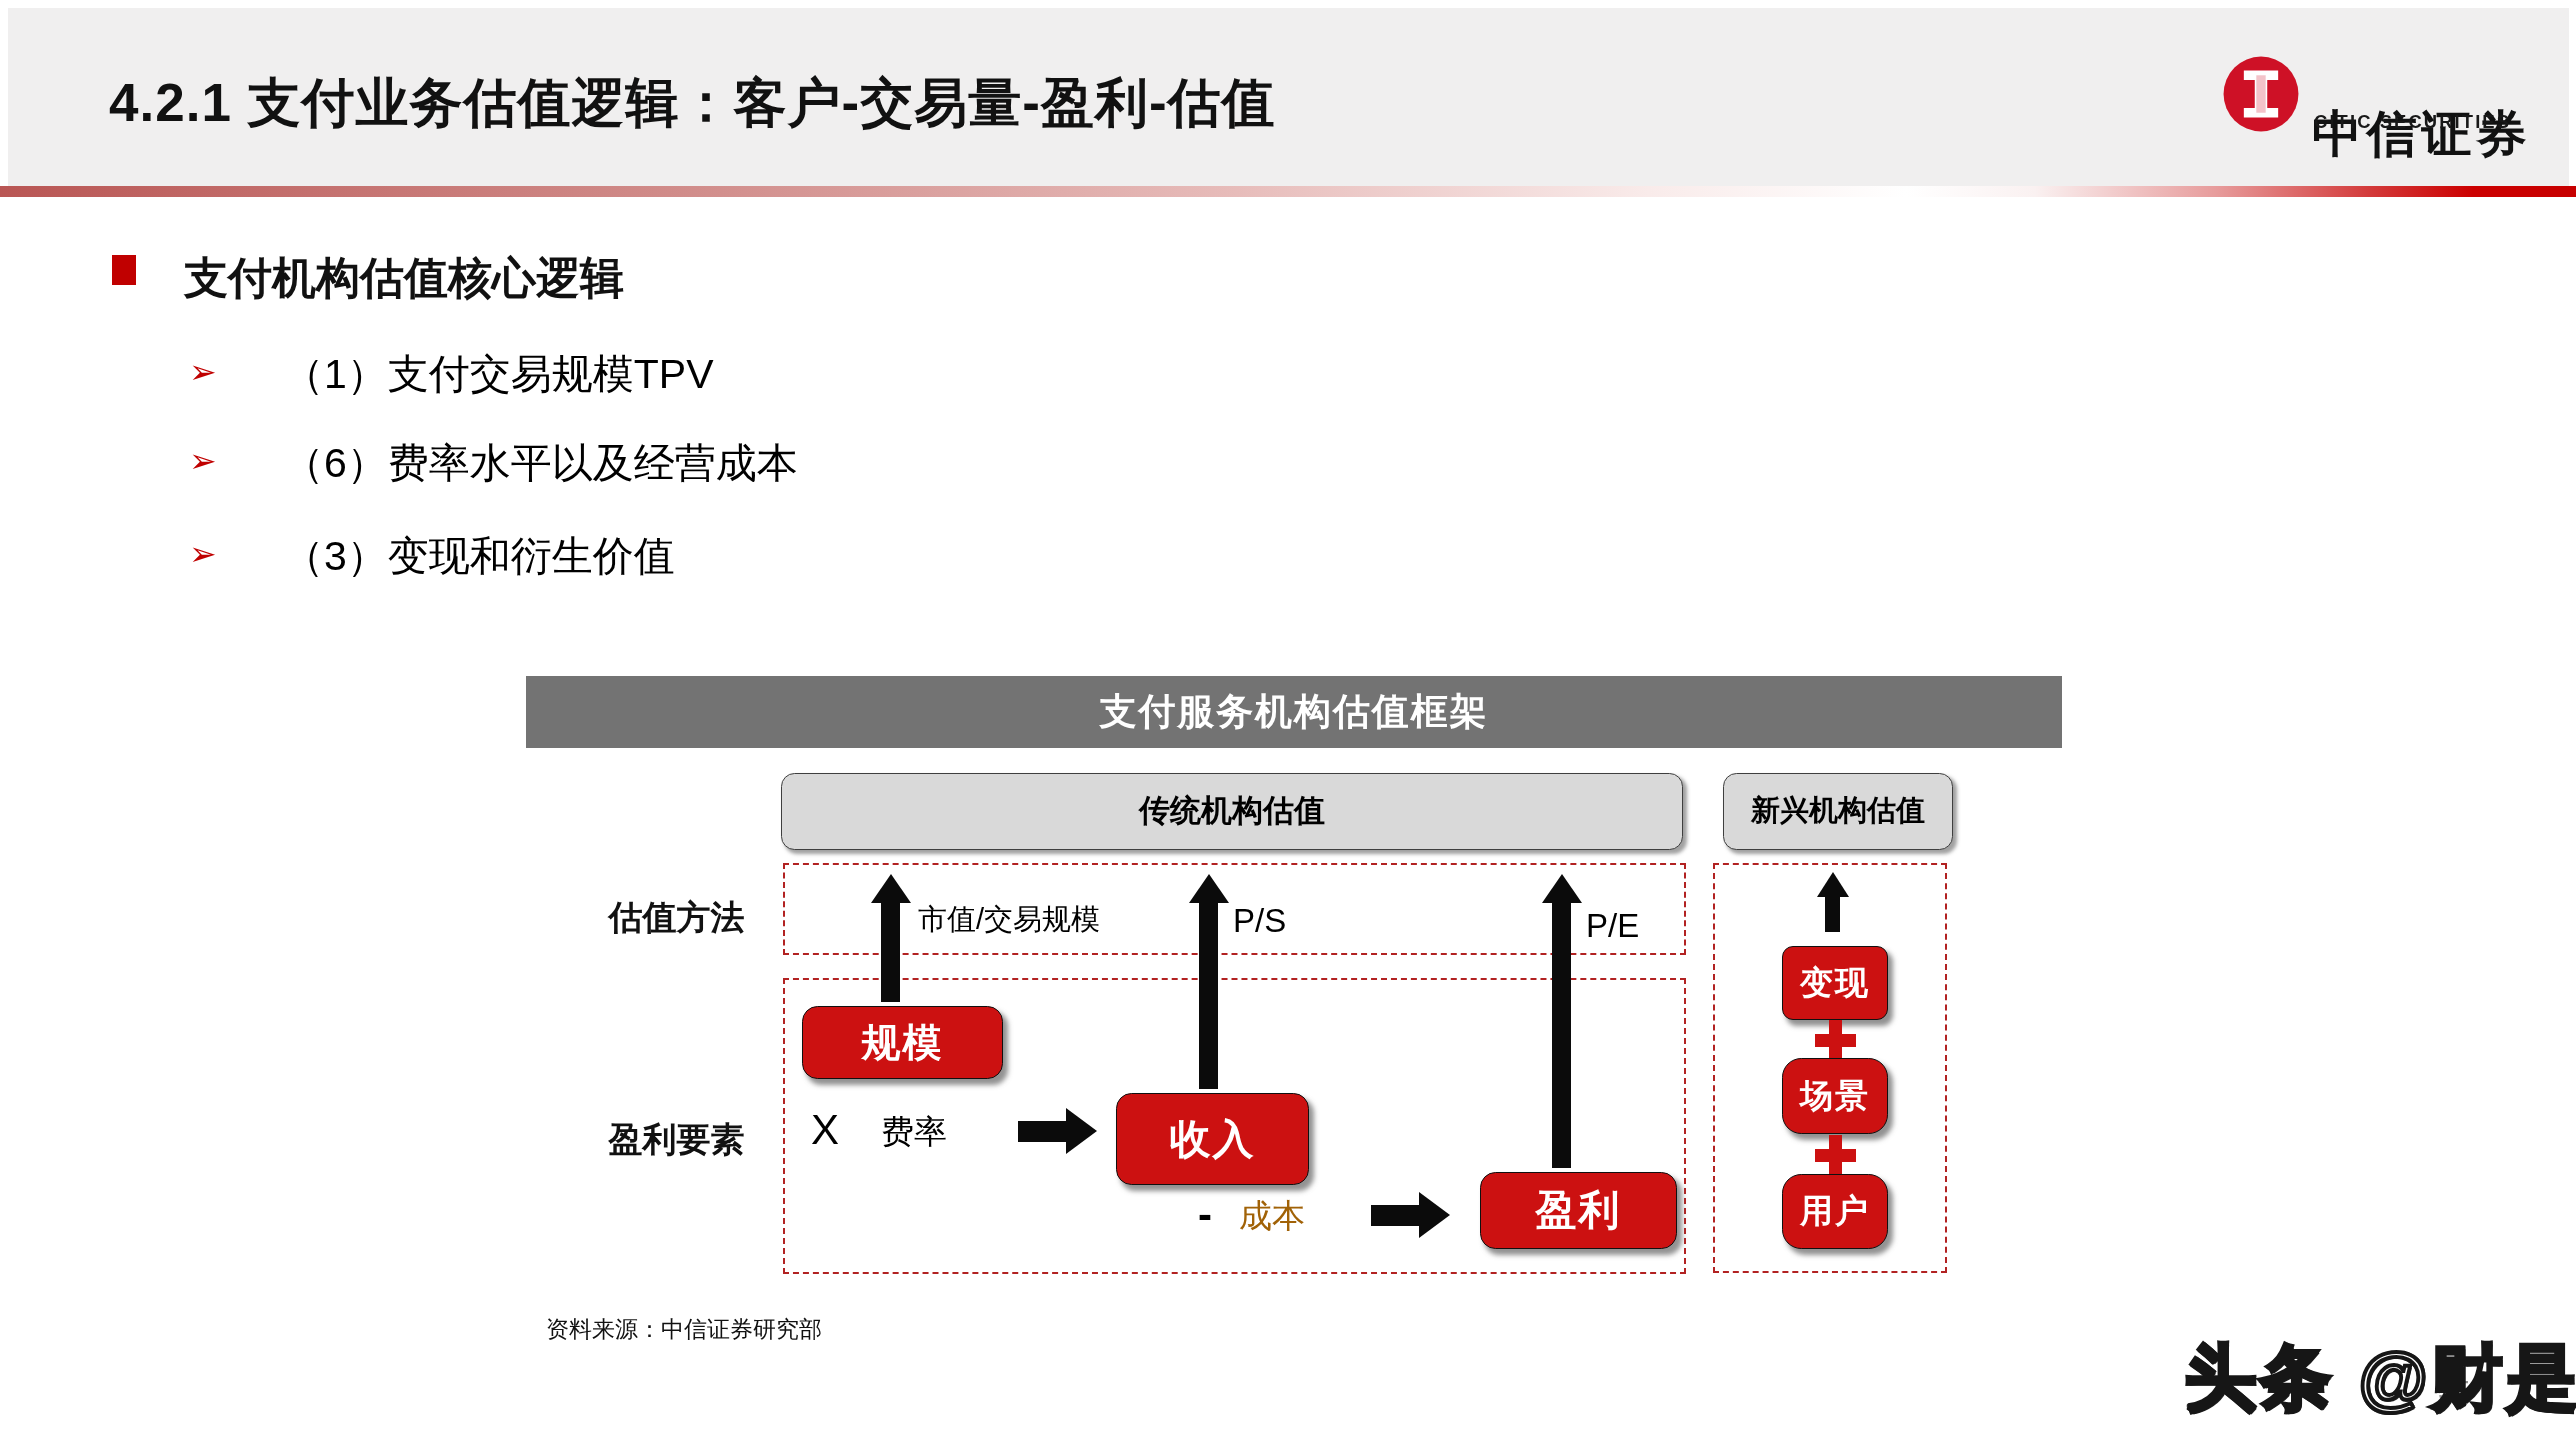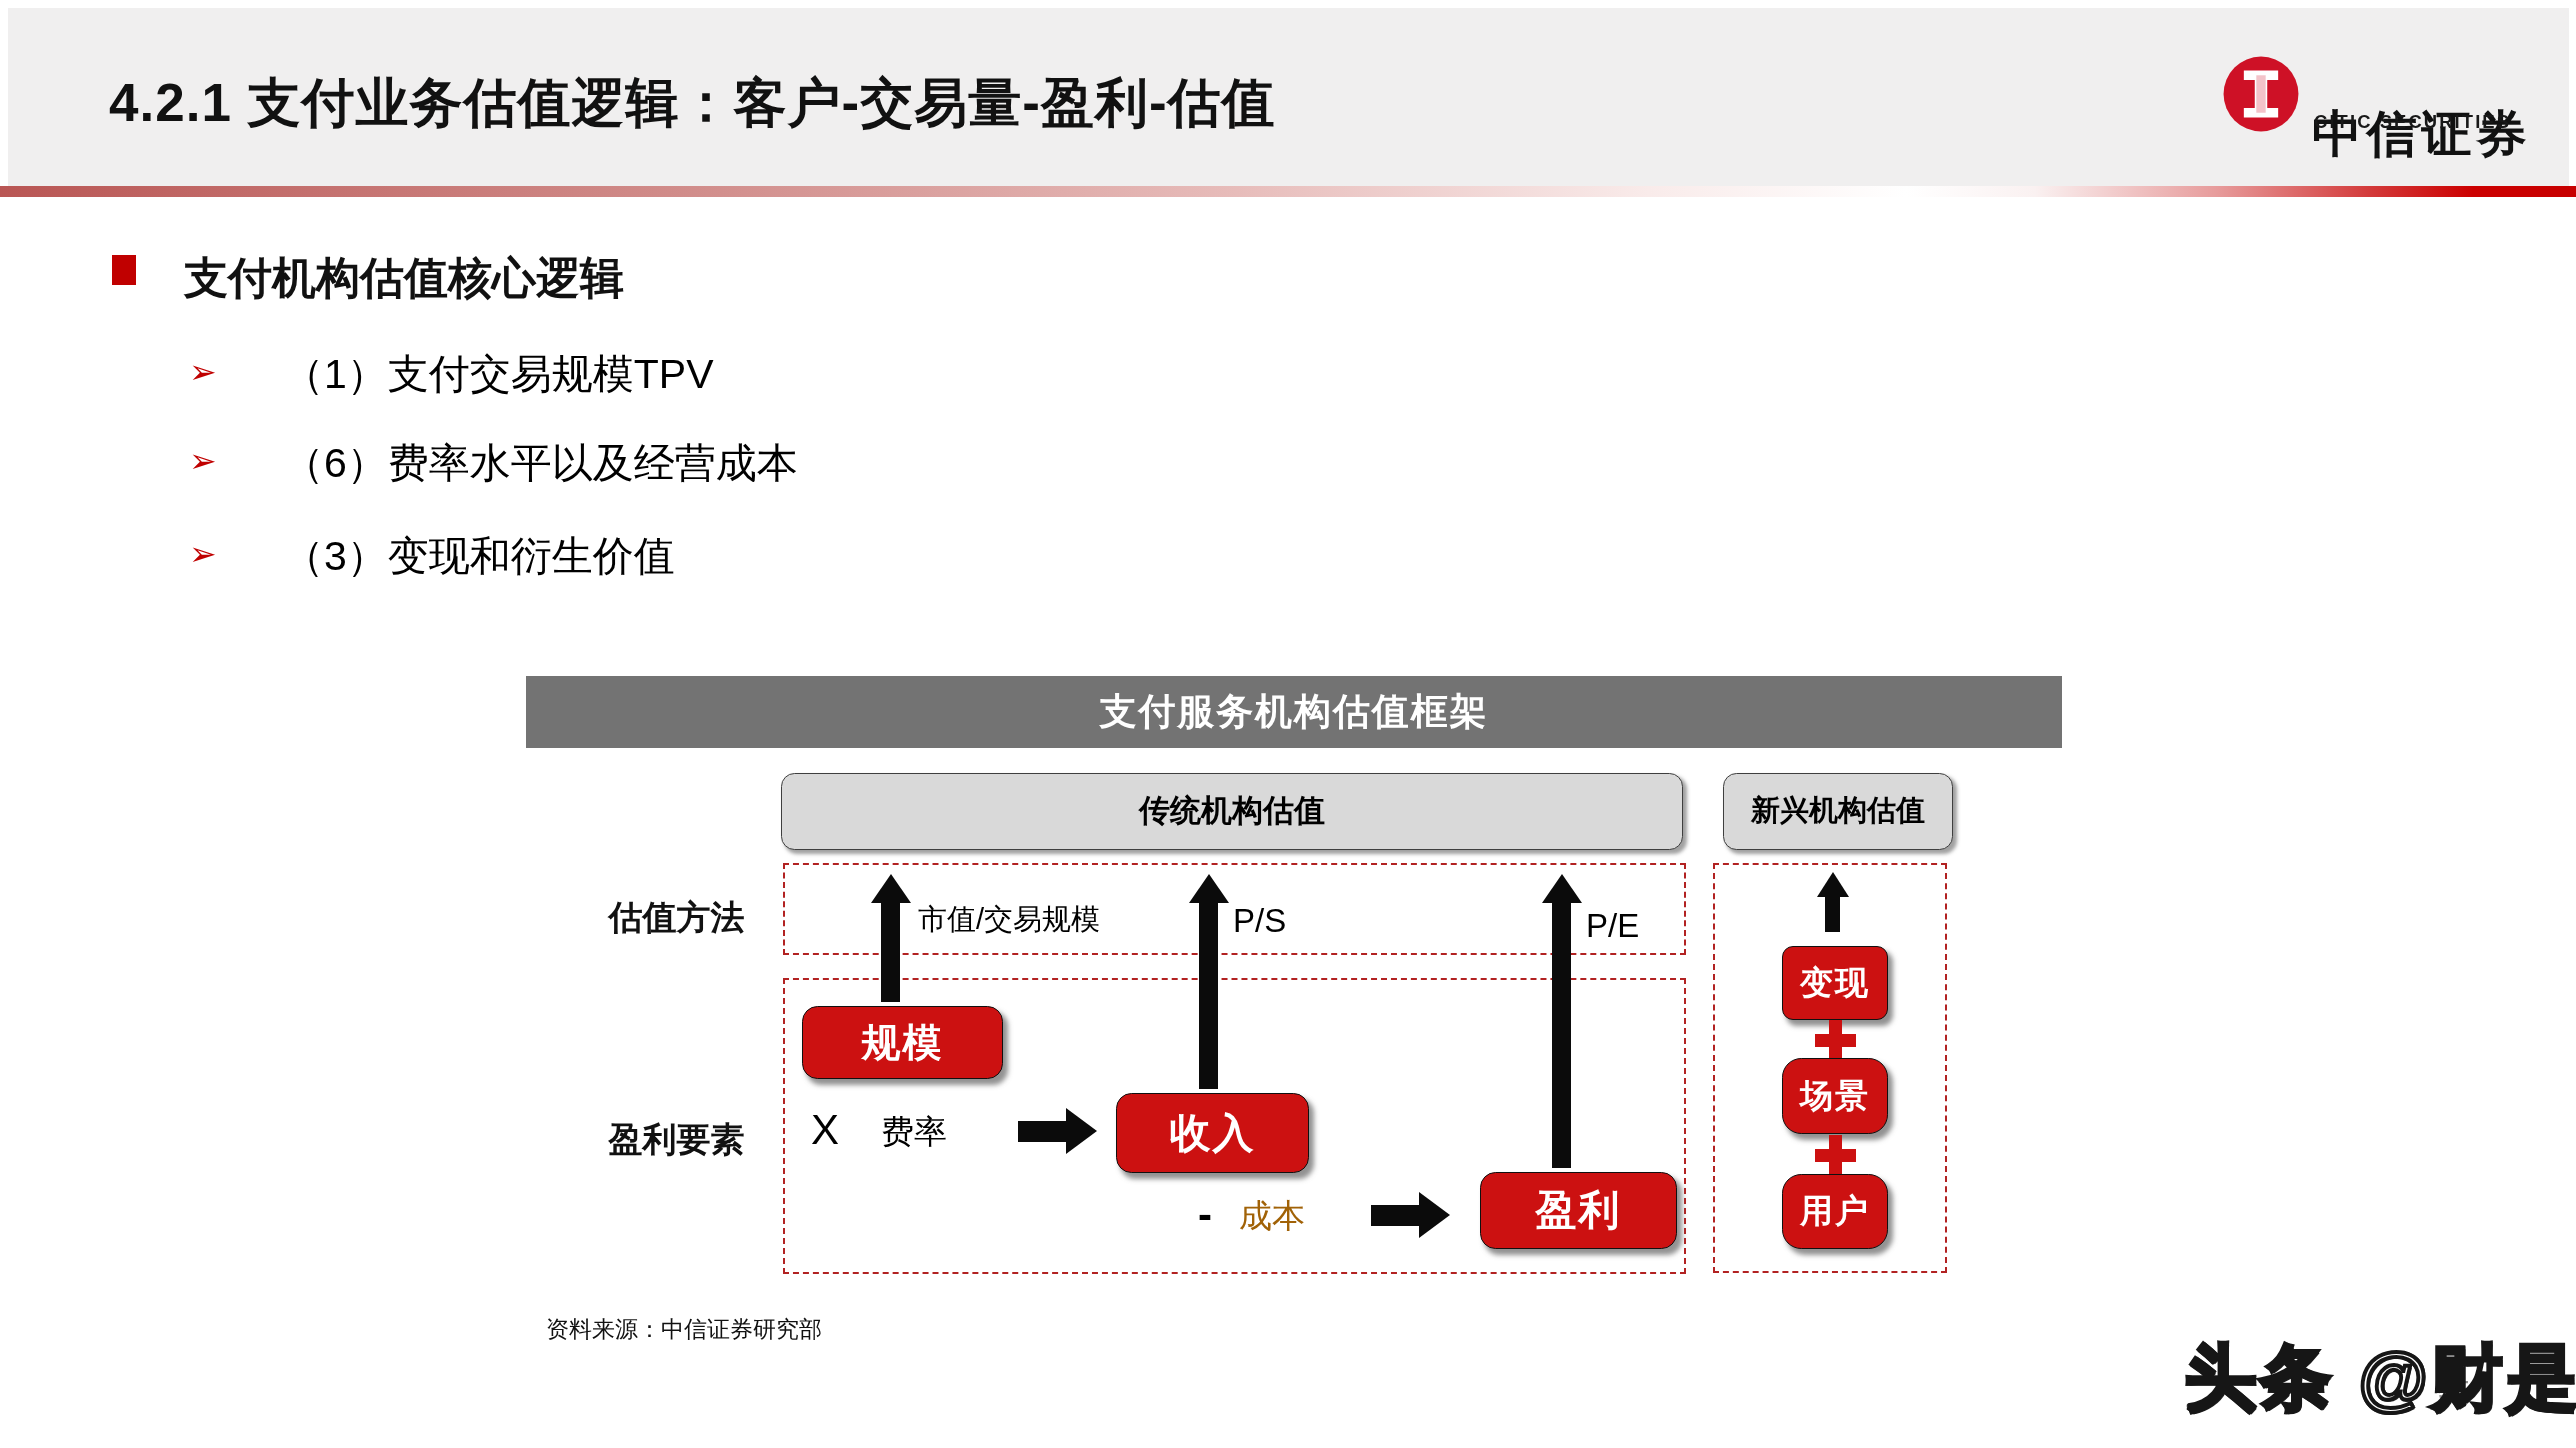--- a/index.html
+++ b/index.html
@@ -55,21 +55,21 @@
   .arrow-right{position:absolute; display:flex; flex-direction:row; align-items:center; height:46px;}
   .arrow-right .shaft{height:21px; width:48px; background:#0b0b0b;}
   .arrow-right .head{width:0; height:0; border-top:23px solid transparent; border-bottom:23px solid transparent; border-left:31px solid #0b0b0b;}
   .ar1{left:1018px; top:1108px;}
   .ar2{left:1371px; top:1192px;}
   
   .rbox{position:absolute; background:#CC1111; border:1.9px solid #101010; border-radius:15.5px; box-sizing:border-box;
     box-shadow:4.8px 5.8px 4.8px rgba(110,110,110,0.75); color:#fff; font-weight:bold;
     display:flex; align-items:center; justify-content:center; letter-spacing:1.9px;}
   .n-scale{left:802px; top:1006px; width:201px; height:73px; font-size:39px;}
-  .n-revenue{left:1116px; top:1093px; width:193px; height:80px; font-size:41px;}
+  .n-revenue{left:1116px; top:1093px; width:193px; height:92px; font-size:41px;}
   .n-profit{left:1480px; top:1172px; width:197px; height:77px; font-size:41px;}
   .n-monet{left:1782px; top:946px; width:106px; height:74px; font-size:33px; border-radius:11px;}
   .n-scene{left:1782px; top:1058px; width:106px; height:76px; font-size:33px; border-radius:19.3px;}
   .n-users{left:1782px; top:1174px; width:106px; height:75px; font-size:33px; border-radius:19.3px;}
   
   .op-x{position:absolute; left:811px; top:1109px; font-size:42px; line-height:42px; color:#000;}
   .op-x-operand{position:absolute; left:881px; top:1115px; font-size:33px; line-height:33px; color:#000;}
   .op-minus{position:absolute; left:1198px; top:1194px; font-size:42px; font-weight:bold; line-height:42px; color:#000;}
   .op-minus-operand{position:absolute; left:1239px; top:1199px; font-size:33px; line-height:33px; color:#a16207;}
   .plus-icon{position:absolute; width:41px; height:41px;}

